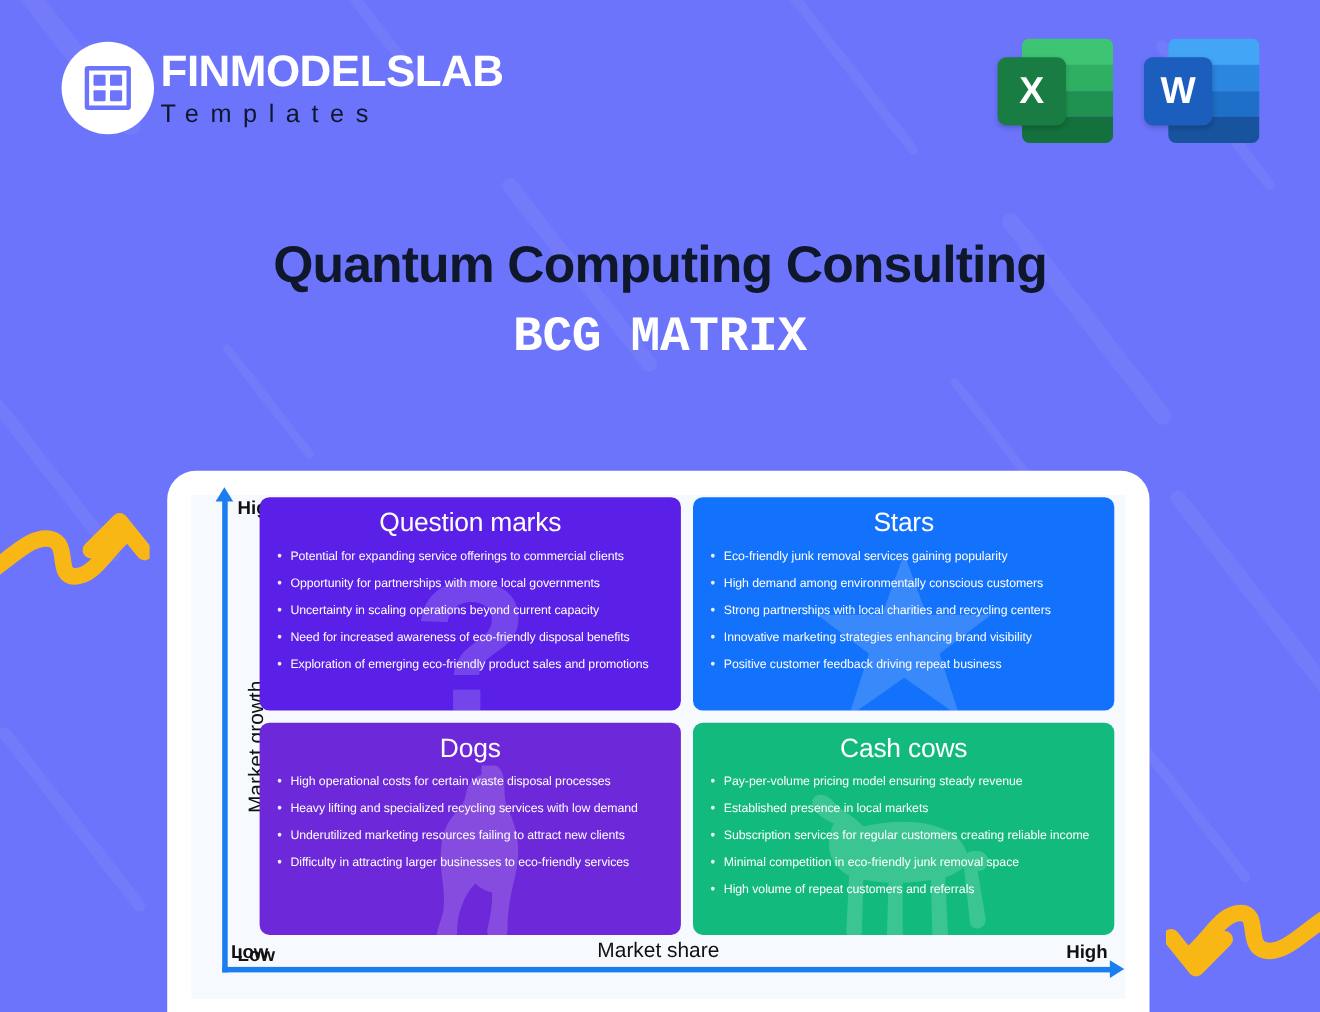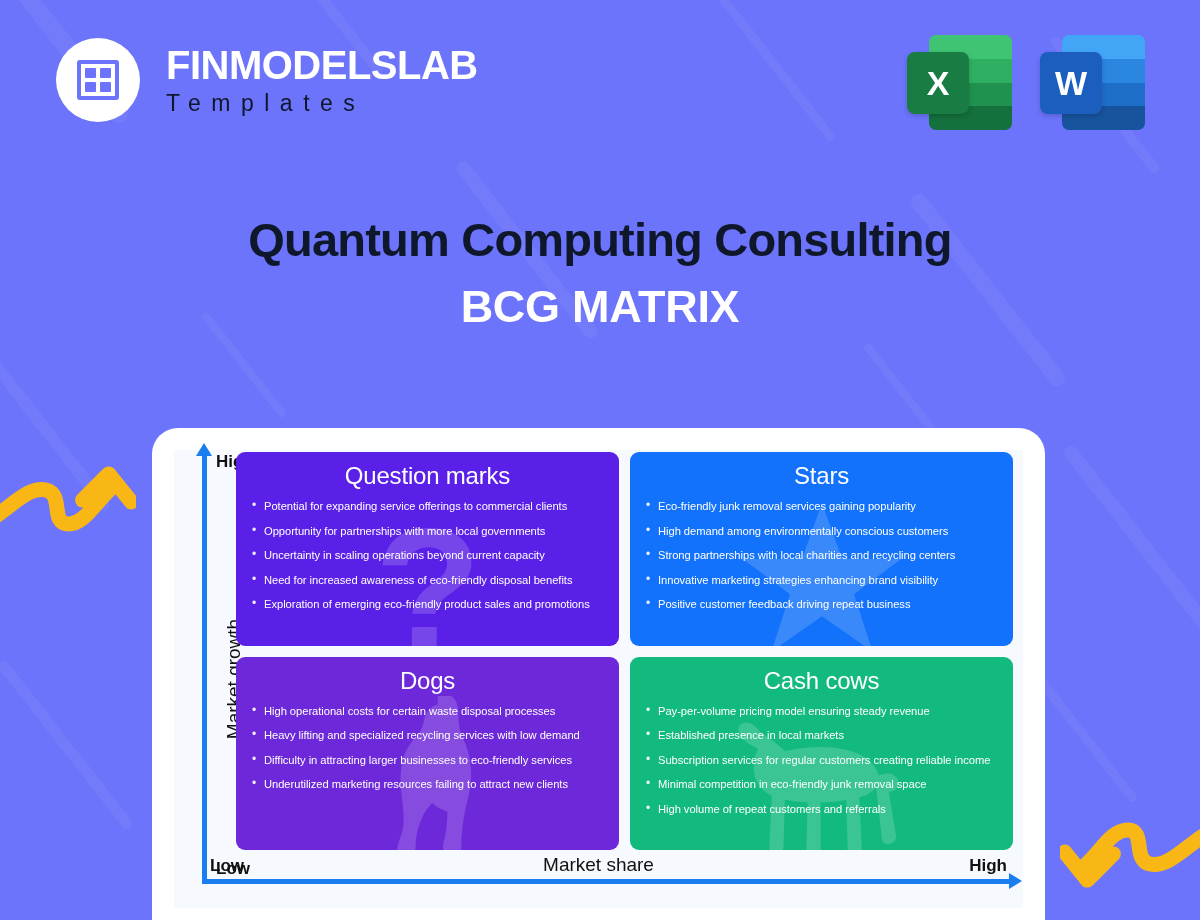--- a/index.html
+++ b/index.html
@@ -36,21 +36,21 @@
     top: 0; left: 0; right: 0;
     height: 160px;
   }
 
   .logo-block {
     position: absolute;
     left: 56px;
     top: 38px;
     display: flex;
     align-items: center;
-    gap: 26px;
+    gap: 6px;
   }
 
   .logo-circle {
     width: 84px;
     height: 84px;
     border-radius: 50%;
     background: #ffffff;
     display: flex;
     align-items: center;
     justify-content: center;
@@ -141,20 +141,21 @@
     letter-spacing: -0.8px;
     line-height: 1.18;
   }
   .title-sub {
     font-size: 45px;
     font-weight: bold;
     color: #ffffff;
     letter-spacing: -0.3px;
     margin-top: 15px;
     line-height: 1.1;
+    font-family: Liberation Mono, monospace;
   }
 
   
   .card {
     position: absolute;
     left: 152px;
     top: 428px;
     width: 893px;
     height: 500px;
     background: #ffffff;
@@ -440,22 +441,22 @@
           <path fill="#ffffff" d="M52 6 c-5 1 -9 6 -10 12 c-1 5 -3 9 -6 12 c-5 5 -9 12 -10 20
             c-1 7 -1 14 0 21 c1 8 2 16 1 24 c-1 5 -3 9 -4 14 c-1 4 2 6 6 6 c4 0 7 -2 7 -6
             c0 -6 1 -12 3 -17 c2 -6 5 -11 9 -15 c3 3 7 5 11 6 c0 8 -1 16 -3 23 c-1 4 1 9 6 9
             c4 0 7 -3 7 -7 c0 -9 1 -18 3 -27 c2 -8 4 -16 4 -25 c0 -9 -2 -18 -6 -26
             c-2 -4 -3 -9 -3 -14 c0 -5 0 -10 -3 -14 c-3 -4 -8 -4 -12 -2 z"></path>
         </svg>
         <div class="quad-title">Dogs</div>
         <ul class="quad-list">
           <li>High operational costs for certain waste disposal processes</li>
           <li>Heavy lifting and specialized recycling services with low demand</li>
+          <li>Underutilized marketing resources failing to attract new clients</li>
           <li>Difficulty in attracting larger businesses to eco-friendly services</li>
-          <li>Underutilized marketing resources failing to attract new clients</li>
         </ul>
       </div>
 
       <div class="quad" style="background:#13ba7d">
         <svg class="watermark" width="185" height="150" viewBox="0 0 130 105" style="bottom:-4px;">
           <path fill="#ffffff" d="M22 20 c-4 -6 -10 -9 -14 -6 c-3 2 -2 7 2 11 c3 3 7 5 10 6
             c-2 4 -3 9 -3 14 c0 10 7 18 17 21 c8 2 17 3 26 3 c10 0 20 -1 29 -3
             c6 -1 11 -4 15 -8 c3 3 7 4 11 3 c4 -2 5 -7 2 -10 c-3 -3 -8 -3 -12 -1
             c-2 -6 -6 -11 -12 -14 c-8 -4 -18 -6 -28 -6 c-9 0 -18 1 -26 3
             c-5 -5 -11 -9 -17 -13 z M30 60 l-2 40 c0 3 2 5 5 5 c3 0 5 -2 5 -5 l1 -38 z

